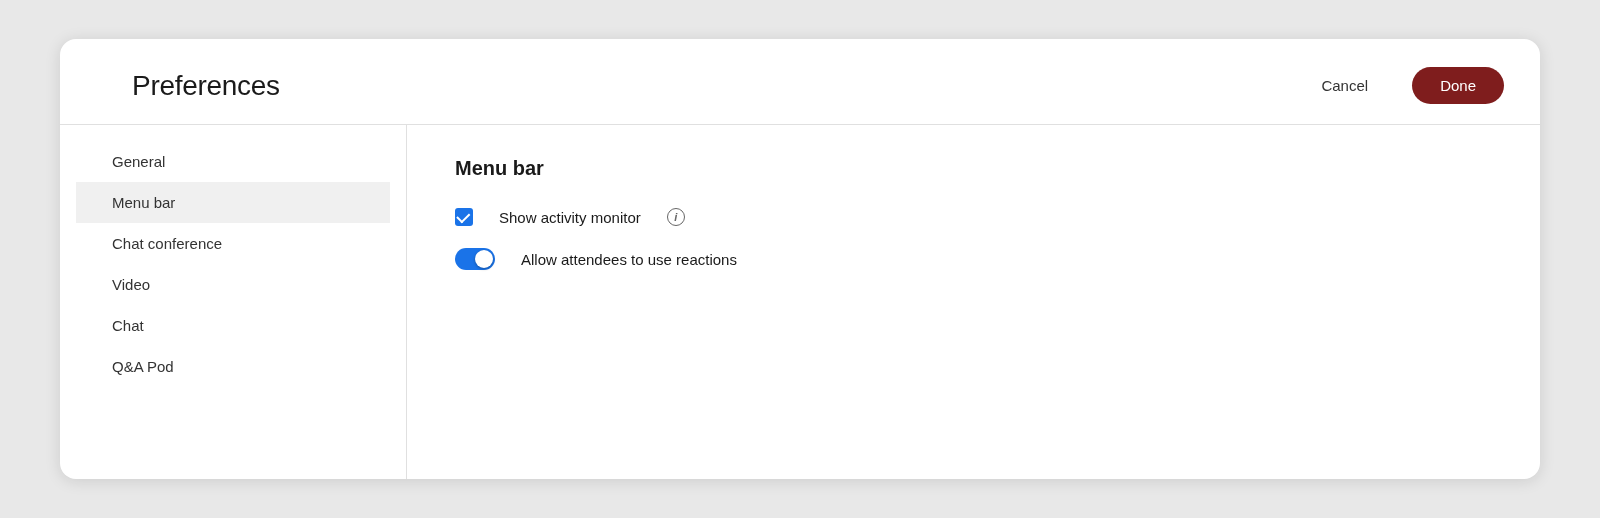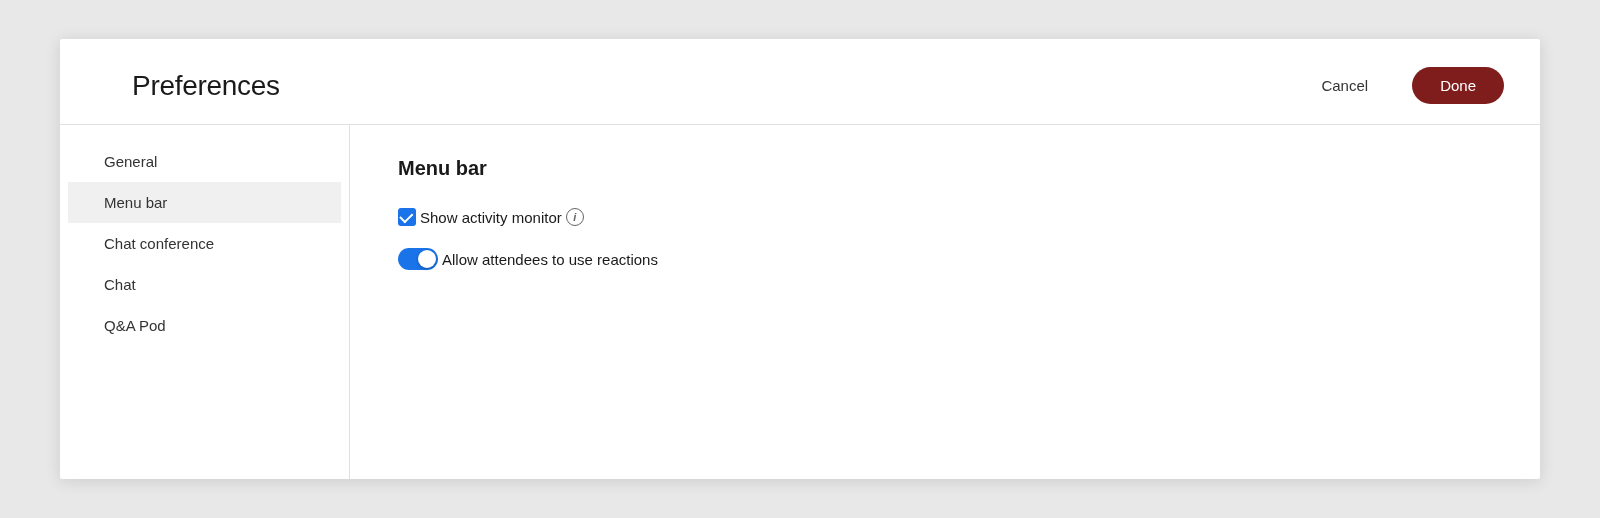--- a/index.html
+++ b/index.html
@@ -9,21 +9,21 @@
       font-family: -apple-system, BlinkMacSystemFont, "Segoe UI", Helvetica, Arial, sans-serif;
       display: flex;
       justify-content: center;
       align-items: center;
       min-height: 100vh;
       height: 518px;
     }
 
     .dialog {
       background: #ffffff;
-      border-radius: 2px;
+      border-radius: 16px;
       width: 1480px;
       min-height: 440px;
       box-shadow: 0 2px 16px rgba(0,0,0,0.12);
       display: flex;
       flex-direction: column;
     }
 
     .dialog-header {
       display: flex;
       justify-content: space-between;
@@ -64,24 +64,24 @@
       padding: 10px 28px;
       cursor: pointer;
     }
 
     .dialog-body {
       display: flex;
       flex: 1;
     }
 
     .sidebar {
-      width: 290px;
+      width: 347px;
       flex-shrink: 0;
       border-right: 1px solid #e0e0e0;
-      padding: 16px 8px;
+      padding: 16px 16px;
     }
 
     .sidebar-item {
       padding: 12px 24px 12px 36px;
       font-size: 15px;
       color: #333;
       cursor: pointer;
       border-radius: 0;
     }
 
@@ -98,21 +98,21 @@
     .section-title {
       font-size: 20px;
       font-weight: 600;
       color: #1a1a1a;
       margin-bottom: 28px;
     }
 
     .setting-row {
       display: flex;
       align-items: center;
-      gap: 4px;
+      gap: 26px;
       margin-bottom: 22px;
     }
 
     .setting-label {
       font-size: 15px;
       color: #1a1a1a;
     }
 
     
     .checkbox-custom {
@@ -195,20 +195,23 @@
       <div class="sidebar-item">
         <span>General</span>
       </div>
       <div class="sidebar-item active">
         <span>Menu bar</span>
       </div>
       <div class="sidebar-item">
         <span>Chat conference</span>
       </div>
       <div class="sidebar-item">
+        <span>Video</span>
+      </div>
+      <div class="sidebar-item">
         <span>Chat</span>
       </div>
       <div class="sidebar-item">
         <span>Q&amp;A Pod</span>
       </div>
     </nav>
 
     <main class="main-content">
       <h2 class="section-title">Menu bar</h2>
 

